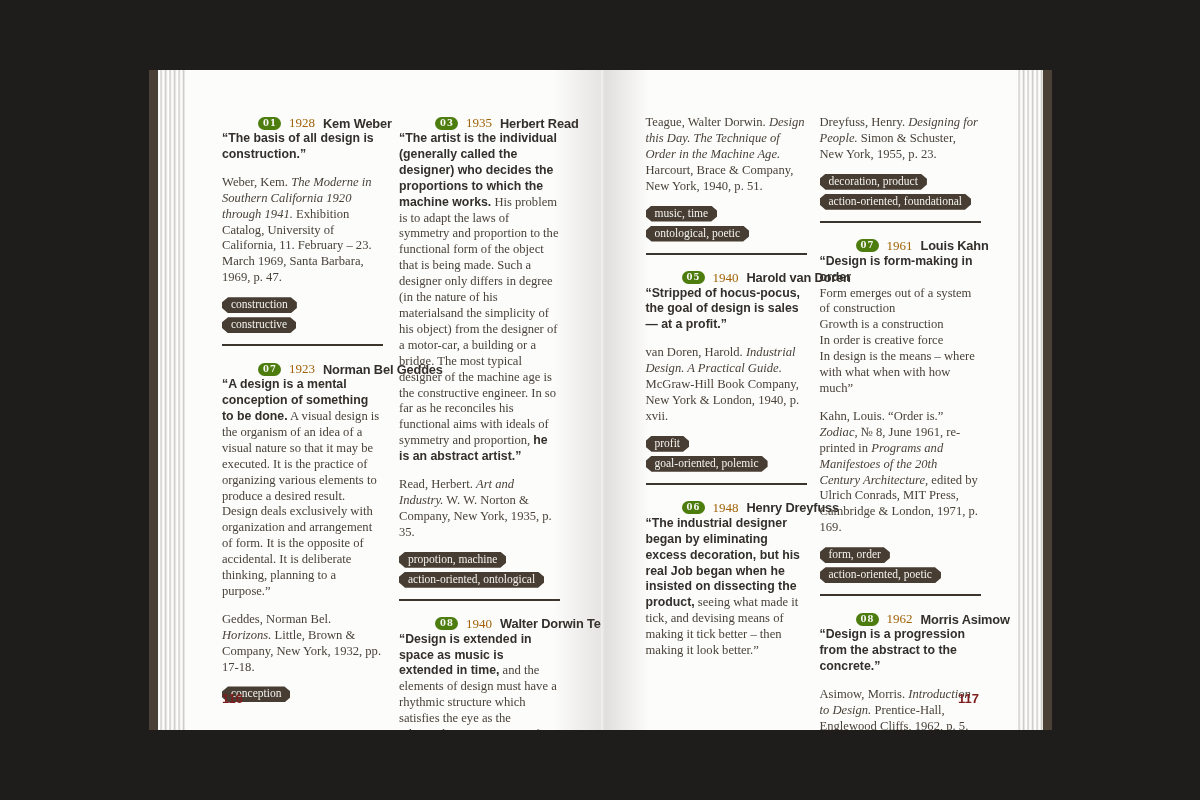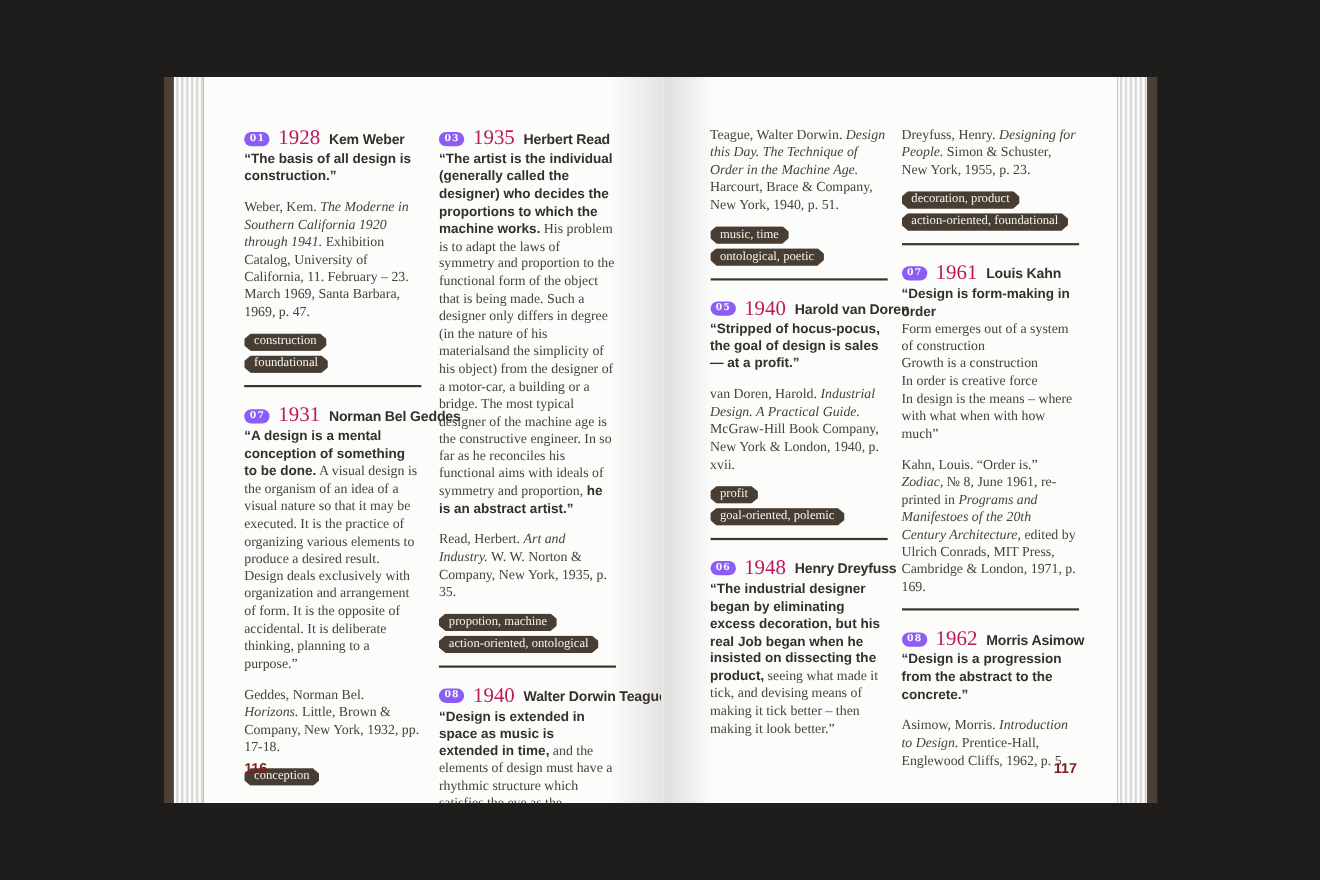--- a/index.html
+++ b/index.html
@@ -18,24 +18,24 @@
   .page-right::before { content:""; position:absolute; top:0; left:0; width:48px; height:100%;
     background:linear-gradient(to left, rgba(80,70,60,0), rgba(80,70,60,0.16) 92%, rgba(80,70,60,0.05)); pointer-events:none; }
 
   .cols { display:flex; padding:45px 40px 0 37px; gap:16px; }
   .page-right .cols { padding:45px 37px 0 45px; gap:13px; }
   .col { width:161px; flex:none; }
 
   .hdr { display:flex; align-items:center; gap:8px; margin-top:15px; white-space:nowrap; }
   .col > .block:first-child > :first-child { margin-top:0; }
 
-  .badge { flex:none; min-width:23px; height:13px; border-radius:7px; background:#8b5cf6; color:#fbfaf8;
+  .badge { flex:none; min-width:23px; height:13px; border-radius:7px; background:#4d7c0f; color:#fbfaf8;
     font-family:"DejaVu Serif", serif; font-weight:bold; font-size:8.5px; line-height:13px;
-    text-align:center; letter-spacing:1px; padding:0 2px 0 3px; }
-  .year { font-family:"Liberation Serif", serif; font-size:19px; color:#be185d; }
+    text-align:center; letter-spacing:1px; padding:0 2px 0 3px;margin-left:36px; }
+  .year { font-family:"Liberation Serif", serif; font-size:13px; color:#a16207; }
   .name { font-size:12.8px; font-weight:700; color:#332f2a; letter-spacing:-0.15px; }
 
   .quote { font-size:12.3px; line-height:15.9px; }
   .qb { font-weight:700; color:#332f2a; }
   .qs { font-family:"Liberation Serif", serif; font-weight:400; color:#494239; font-size:12.6px; }
   .qline { display:block; }
 
   .cite { margin-top:12px; font-family:"Liberation Serif", serif; font-size:12.6px;
     line-height:15.9px; color:#494239; }
   .cite .it { font-style:italic; }
@@ -71,29 +71,29 @@
               <span class="name">Kem Weber</span>
             </div>
             <p class="quote">
               <span class="qb">“The basis of all design is construction.”</span>
             </p>
             <p class="cite">
               <span>Weber, Kem. </span><span class="it">The Moderne in Southern California 1920 through 1941.</span><span> Exhibition Catalog, University of California,  11. February – 23. March 1969, Santa Barbara, 1969, p. 47.</span>
             </p>
             <div class="tags">
               <span class="tag">construction</span>
-              <span class="tag">foundational</span>
+              <span class="tag">constructive</span>
             </div>
             <hr class="rule">
           </section>
 
           <section class="block">
             <div class="hdr">
               <span class="badge">07</span>
-              <span class="year">1931</span>
+              <span class="year">1923</span>
               <span class="name">Norman Bel Geddes</span>
             </div>
             <p class="quote">
               <span class="qb">“A design is a mental conception of something to be done.</span><span class="qs"> A visual design is the organism of an idea of a visual nature so that it may be executed. It is the practice of organizing various elements to produce a desired result. Design deals exclusively with organization and arrangement of form. It is the opposite of accidental. It is deliberate thinking, planning to a purpose.”</span>
             </p>
             <p class="cite">
               <span>Geddes, Norman Bel. </span><span class="it">Horizons.</span><span> Little, Brown &amp; Company, New York, 1932, pp. 17-18.</span>
             </p>
             <div class="tags">
               <span class="tag">conception</span>
@@ -206,20 +206,24 @@
             <p class="quote">
               <span class="qb qline">“Design is form-making in order</span>
                 <span class="qs qline">Form emerges out of a system of construction</span>
                 <span class="qs qline">Growth is a construction</span>
                 <span class="qs qline">In order is creative force</span>
                 <span class="qs qline">In design is the means – where with what when with how much”</span>
             </p>
             <p class="cite">
               <span>Kahn, Louis. “Order is.” </span><span class="it">Zodiac</span><span>, № 8, June 1961, re-printed in </span><span class="it">Programs and Manifestoes of the 20th Century Architecture</span><span>, edited by Ulrich Conrads, MIT Press, Cambridge &amp; London, 1971, p. 169.</span>
             </p>
+            <div class="tags">
+              <span class="tag">form, order</span>
+              <span class="tag">action-oriented, poetic</span>
+            </div>
             <hr class="rule">
           </section>
 
           <section class="block">
             <div class="hdr">
               <span class="badge">08</span>
               <span class="year">1962</span>
               <span class="name">Morris Asimow</span>
             </div>
             <p class="quote">

